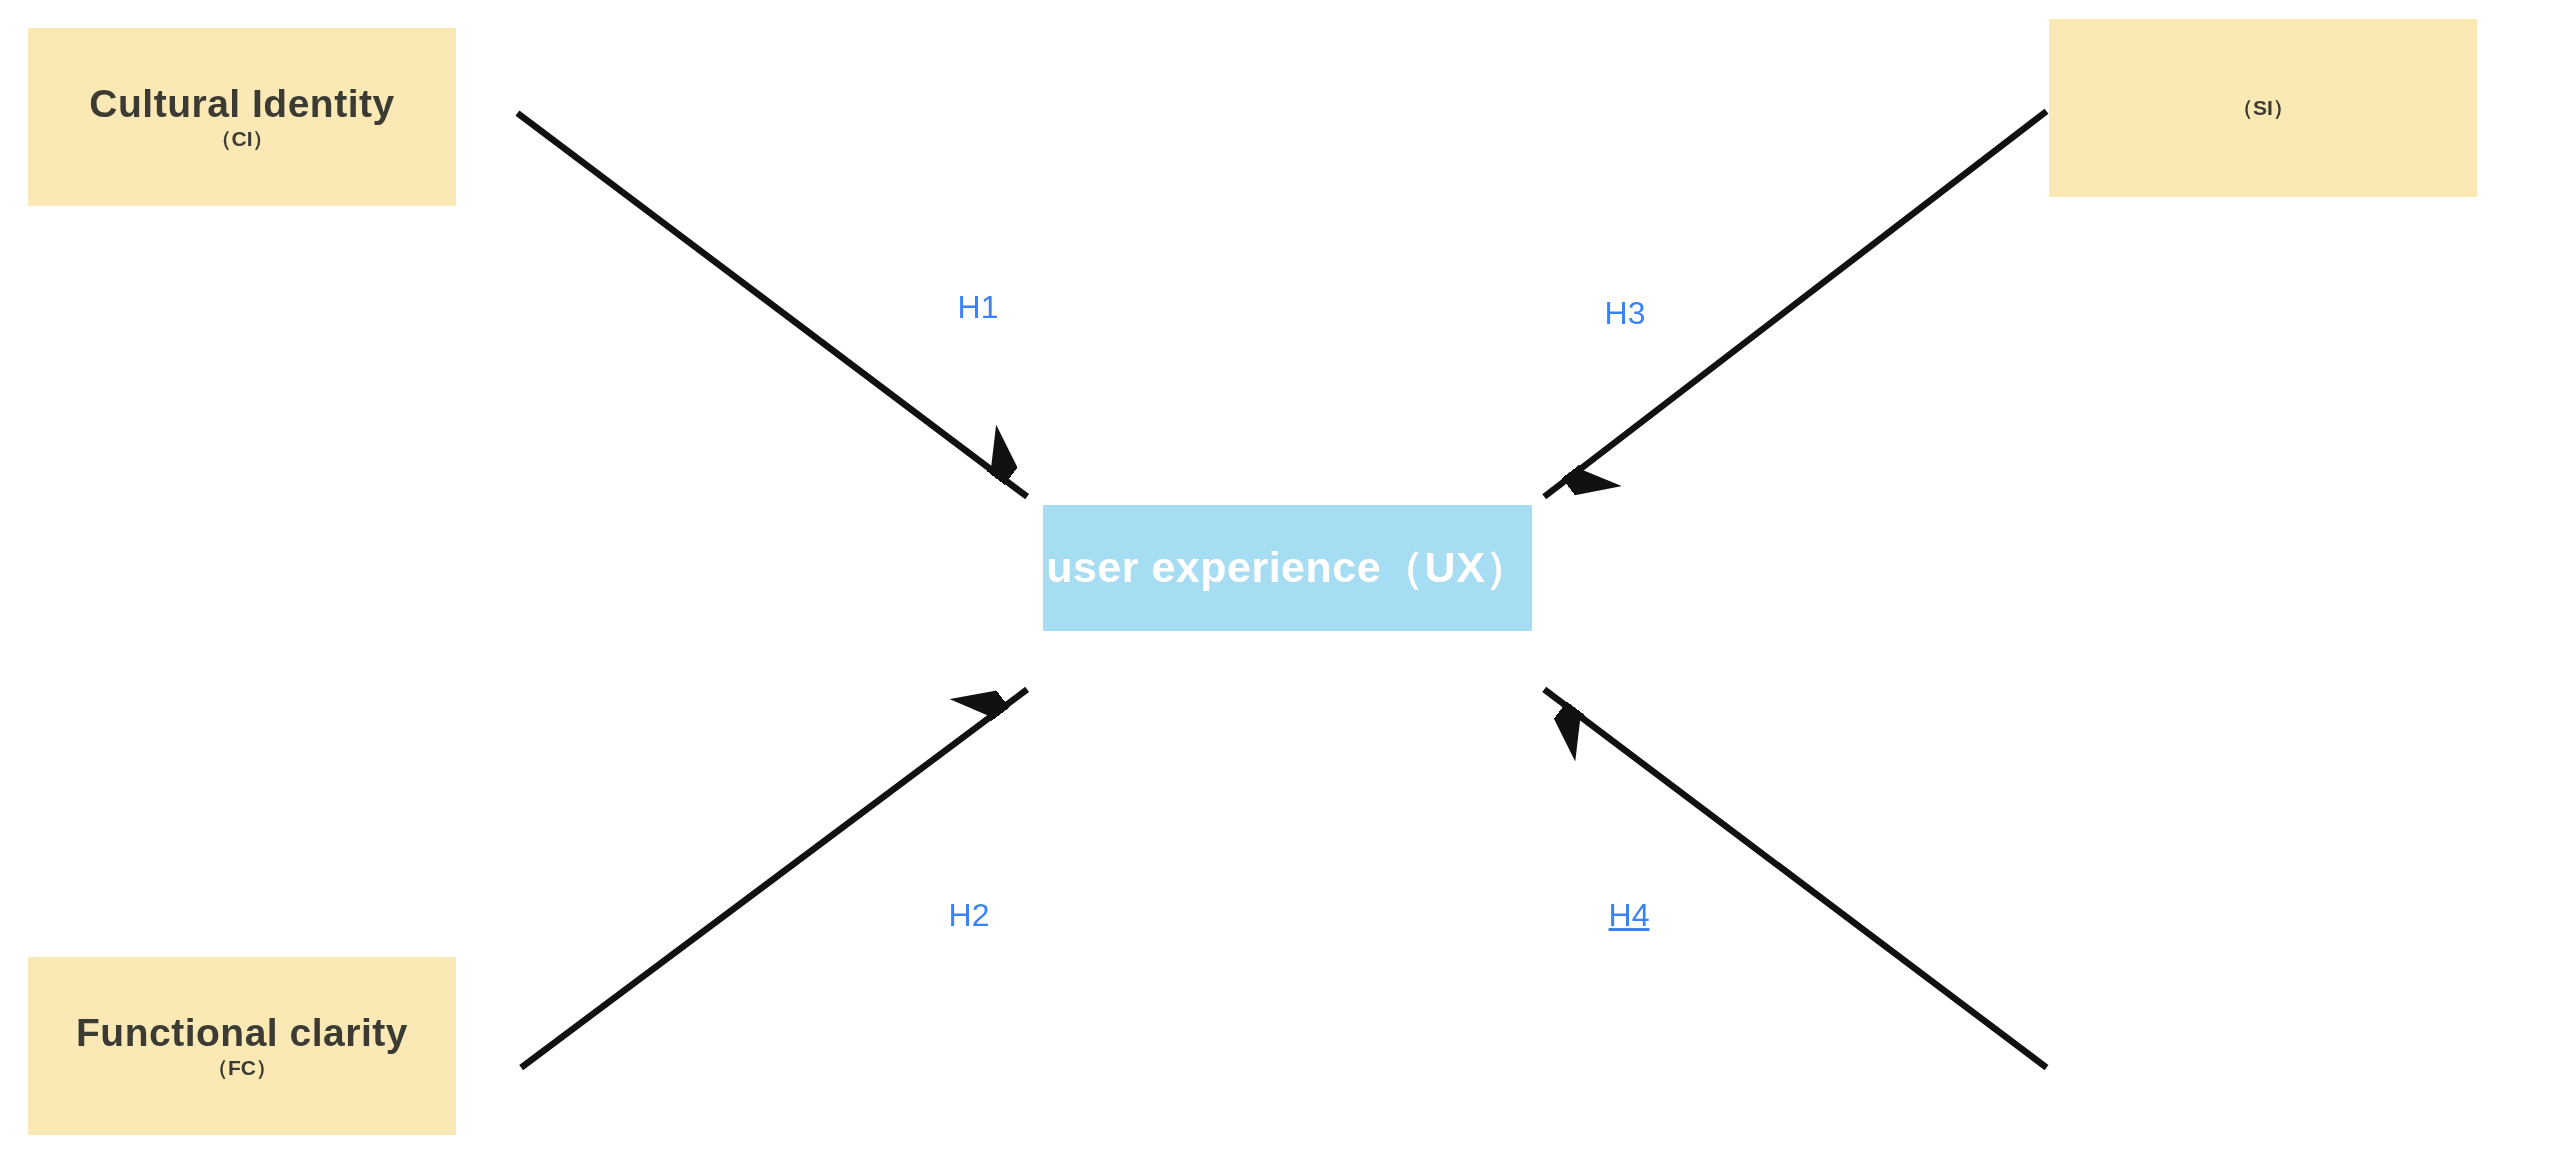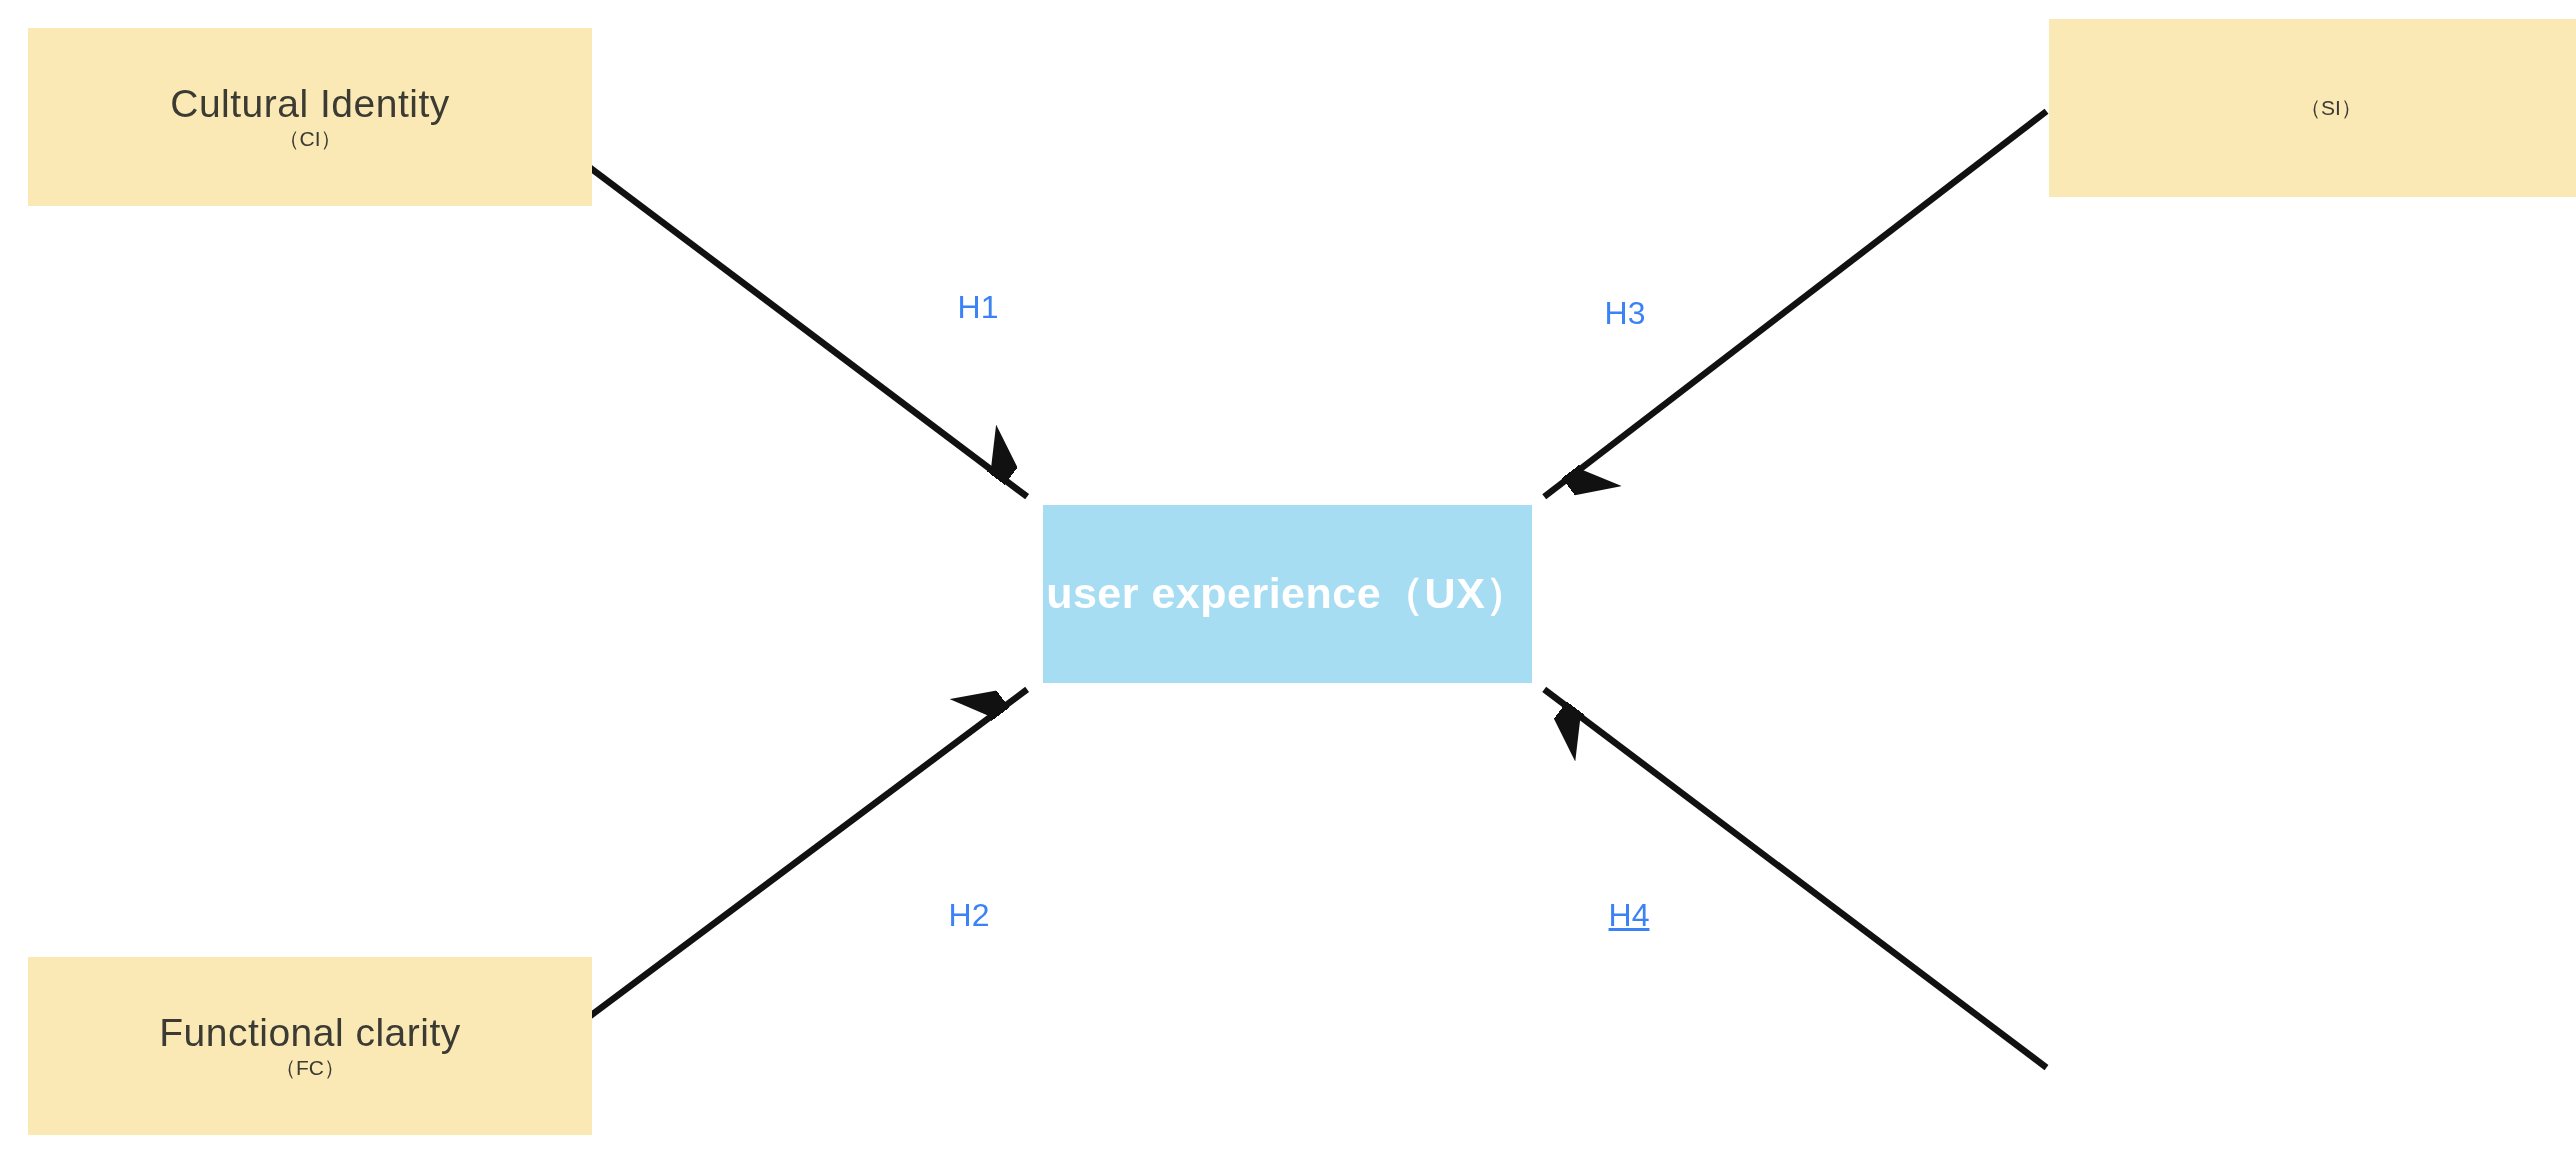--- a/index.html
+++ b/index.html
@@ -16,29 +16,30 @@
     overflow: hidden;
   }
   .arrow-layer {
     position: absolute;
     left: 0; top: 0;
     width: 2576px;
     height: 1163px;
   }
   .node-box {
     position: absolute;
-    width: 564px;
+    width: 428px;
     height: 178px;
     background: #FAE9B4;
     display: flex;
     flex-direction: column;
     align-items: center;
     justify-content: center;
     text-align: center;
     color: #3b3b34;
+    font-weight: bold;
   }
   .node-box .node-title {
     font-size: 39px;
     line-height: 1.1;
     letter-spacing: 0.5px;
   }
   .node-box .node-code {
     font-size: 21px;
     line-height: 1.15;
     margin-top: 1.9px;
@@ -46,21 +47,21 @@
   .box-tl { left: 28px;   top: 28px; }
   .box-bl { left: 28px;   top: 957px; }
   .box-tr { left: 2049px; top: 18.5px; }
   .box-br { left: 2049px; top: 957px; }
 
   .center-box {
     position: absolute;
     left: 1043px;
     top: 505px;
     width: 489px;
-    height: 178px;
+    height: 126px;
     background: #A7DDF2;
     display: flex;
     align-items: center;
     justify-content: center;
     color: #ffffff;
     font-size: 43px;
     font-weight: bold;
     letter-spacing: 0.5px;
     white-space: nowrap;
   }

